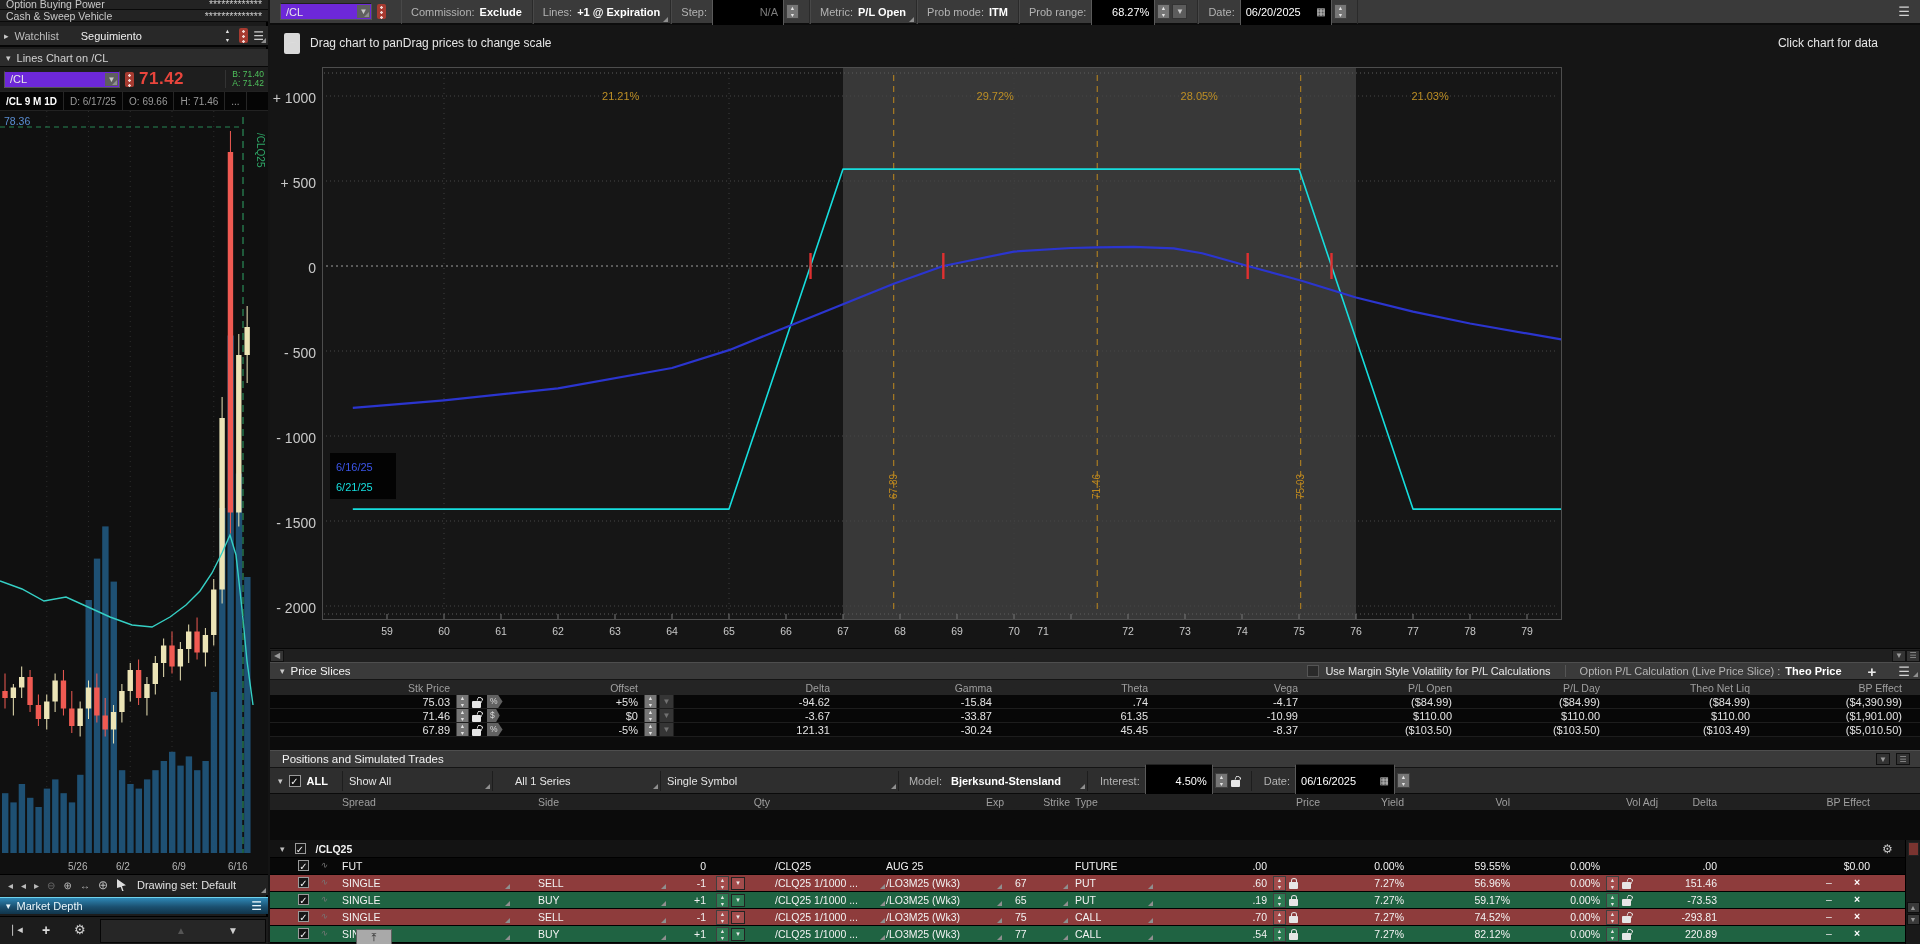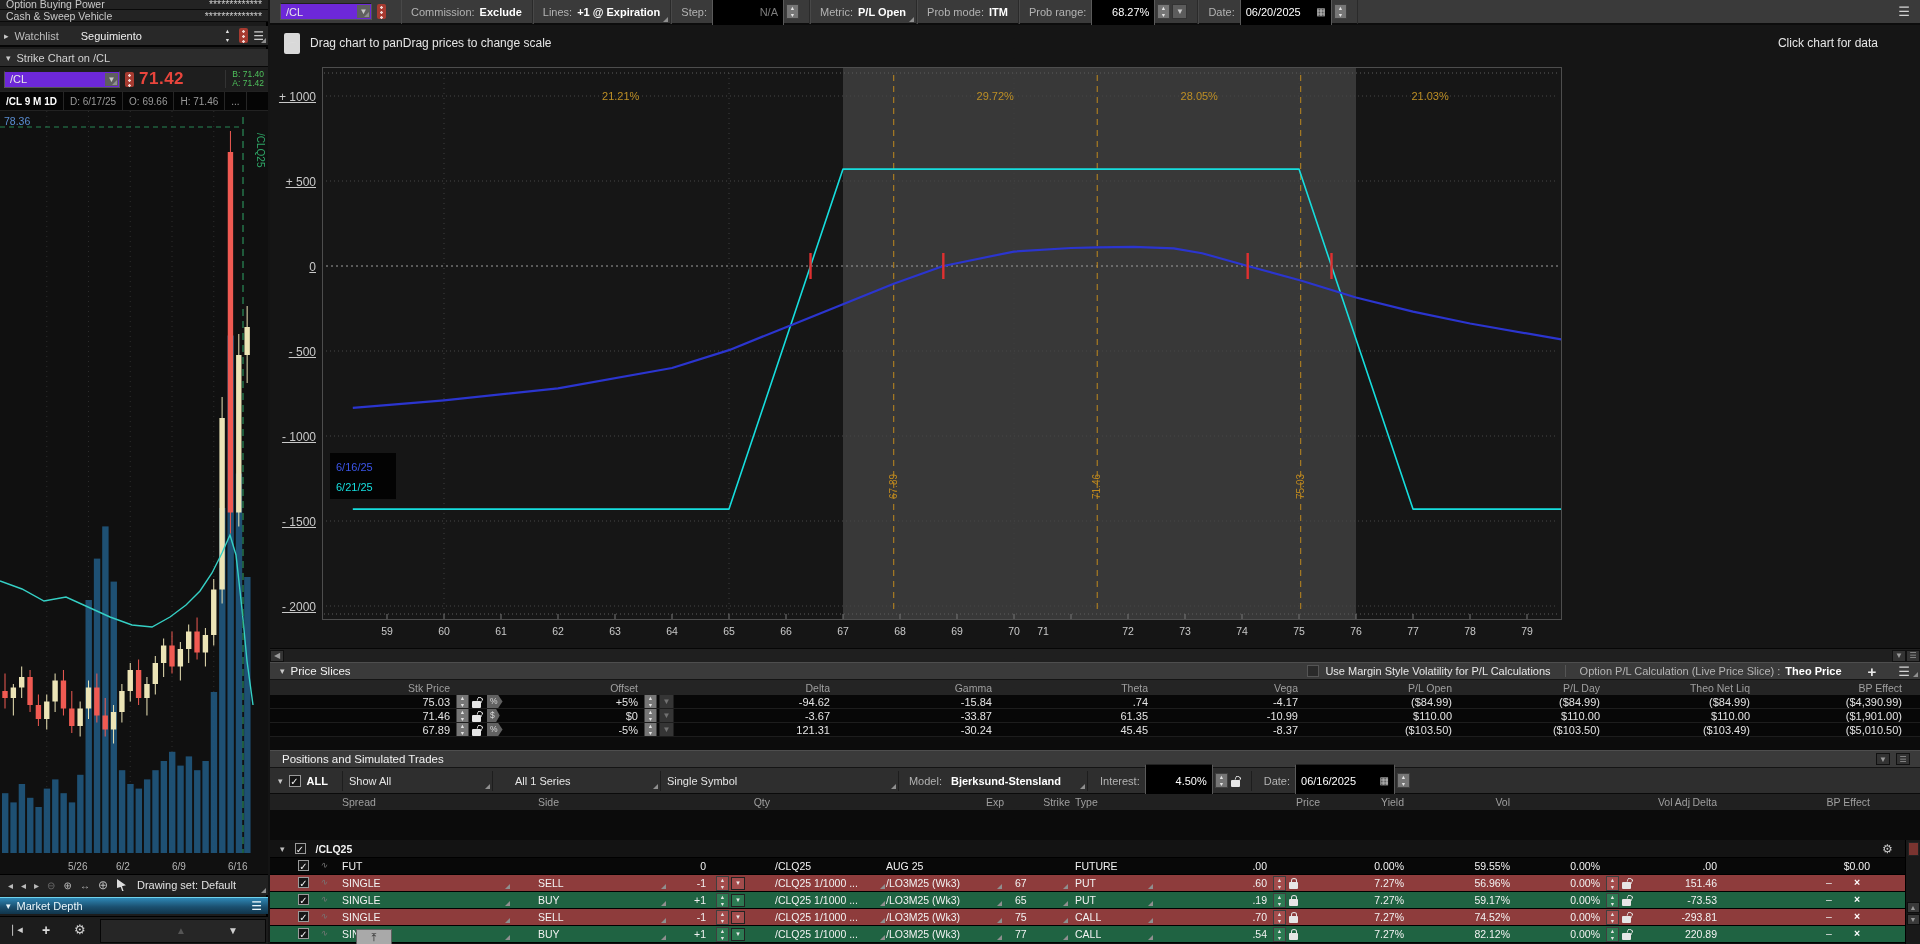--- a/index.html
+++ b/index.html
@@ -44,21 +44,21 @@
   .tag{height:13px;padding:0 5px 0 3px;background:#616161;color:#d8d8d8;font-size:8.5px;line-height:13px;clip-path:polygon(0 0,72% 0,100% 50%,72% 100%,0 100%);margin-left:3px;flex:none;}
   .crn:after{content:"";position:absolute;right:2px;bottom:2px;border-style:solid;border-width:0 0 5px 5px;border-color:transparent transparent #8f8f8f transparent;}
   .cal{color:#cfcfcf;font-size:10px;margin-left:3px;}
   #chart-region{left:0;top:25px;width:1650px;height:623px;background:#151515;}
   #hint-row{left:0;top:8px;width:1650px;height:22px;}
   #chart-icon{position:absolute;left:14px;top:0;width:16px;height:21px;background:#d9d9d9;border-radius:2px;padding:2px;}
   #chart-icon .in{width:100%;height:100%;background:#1b1b1b;position:relative;overflow:hidden;}
   #chart-icon .in:before{content:"";position:absolute;left:1px;top:7px;width:10px;height:5px;border-top:1.5px solid #ddd;border-radius:50%;transform:rotate(-8deg);}
   #drag-hint{position:absolute;left:40px;top:3px;color:#e6e6e6;font-size:12px;}
   #click-hint{position:absolute;right:42px;top:3px;color:#e6e6e6;font-size:12px;}
-  .ylab{position:absolute;left:0;width:46px;text-align:right;color:#c9c9c9;font-size:12px;text-decoration:underline;}
+  .ylab{position:absolute;left:0;width:46px;text-align:right;color:#c9c9c9;font-size:14px;}
   .xlab{position:absolute;width:34px;text-align:center;color:#c9c9c9;font-size:10.5px;top:600px;}
   #hscroll{left:0;top:648px;width:1650px;height:14px;background:#1f1f1f;border-top:1px solid #060606;}
   .scbtn{width:14px;height:12px;background:#333;color:#999;font-size:8px;display:flex;align-items:center;justify-content:center;border:1px solid #111;}
   .secbar{left:0;width:1650px;height:18px;background:#3a3a3a;border-top:1px solid #4e4e4e;border-bottom:1px solid #141414;display:flex;align-items:center;padding:0 10px;color:#f2f2f2;}
   .caret{color:#c9c9c9;font-size:9px;margin-right:6px;}
   .hrow{left:0;width:1650px;background:#242424;color:#9f9f9f;font-size:10.5px;}
   .cell{position:absolute;top:0;height:100%;display:flex;align-items:center;white-space:nowrap;overflow:hidden;}
   .r{justify-content:flex-end;}
   .srow{left:0;width:1650px;height:14px;background:#070707;border-bottom:1px solid #1d1d1d;color:#e4e4e4;}
   .prow{left:0;width:1650px;height:17px;border-bottom:1px solid #000;color:#f2f2f2;font-size:10.5px;}
@@ -102,21 +102,21 @@
             <span>▲</span>
             <span>▼</span>
           </span>
         <span class="redind"></span>
         <span style="color:#c9c9c9;font-size:12px">☰</span>
       </span>
     </div>
 
     <div id="qc-header" class="abs fx">
       <span class="caret">▾</span>
-      <span>Strike Chart on /CL</span>
+      <span>Lines Chart on /CL</span>
     </div>
 
     <div id="quote-row" class="abs fx">
       <span class="selbox crn" style="width:116px;padding-left:5px">
         <span>/CL</span>
         <span class="arr">▼</span>
       </span>
       <span class="redind"></span>
       <span style="color:#e8453c;font-weight:bold;font-size:17px;letter-spacing:.5px">71.42</span>
       <span style="margin-left:auto;display:flex;flex-direction:column;align-items:flex-start;font-size:8.5px;color:#4fc15c;line-height:9px;border-left:1px solid #333;padding-left:6px">
@@ -584,21 +584,21 @@
         <span class="cell " style="left: 72px; width: 170px;">Spread</span>
         <span class="cell " style="left: 268px; width: 130px;">Side</span>
         <span class="cell r" style="left: 352px; width: 148px;">Qty</span>
         <span class="cell " style="left: 505px; width: 112px; margin-top: 13px;">Symbol</span>
         <span class="cell r" style="left: 616px; width: 118px;">Exp</span>
         <span class="cell r" style="left: 738px; width: 62px;">Strike</span>
         <span class="cell " style="left: 805px; width: 80px;">Type</span>
         <span class="cell r" style="left: 880px; width: 170px;">Price</span>
         <span class="cell r" style="left: 1052px; width: 82px;">Yield</span>
         <span class="cell r" style="left: 1140px; width: 100px;">Vol</span>
-        <span class="cell r" style="left: 1276px; width: 144px;">Vol Adj</span>
+        <span class="cell r" style="left: 1244px; width: 144px;">Vol Adj</span>
         <span class="cell r" style="left: 1390px; width: 57px;">Delta</span>
         <span class="cell r" style="left: 1460px; width: 140px;">BP Effect</span>
       </div>
     <div class="abs" style="top:810px;left:0;width:1650px;height:30px;background:#0b0b0b"></div>
     <div id="pos-rows" class="abs" style="top:840px;left:0;width:1650px;height:104px;overflow:hidden">
         <div class="prow fx" style="height: 18px; background: rgb(19, 19, 19); position: relative;">
           <span style="margin-left: 10px; font-size: 9px; color: rgb(189, 189, 189);">▾</span>
           <span class="cb" style="margin-left: 10px;">✓</span>
           <span style="margin-left: 10px; font-weight: bold; color: rgb(245, 245, 245);">/CLQ25</span>
           <span style="position: absolute; left: 1612px; color: rgb(197, 197, 197); font-size: 12px;">⚙</span>

